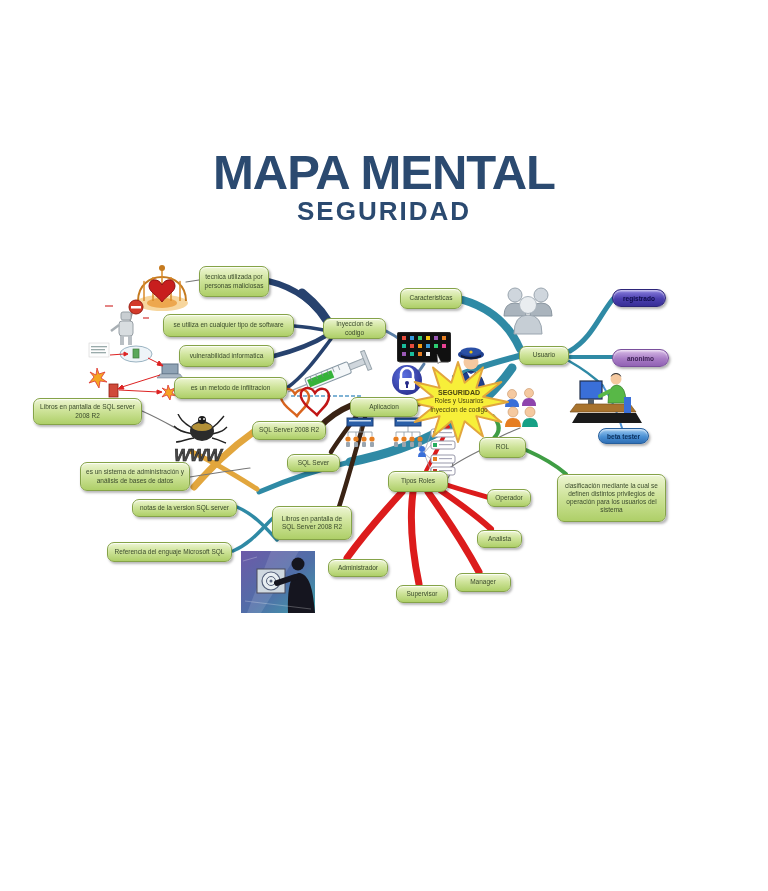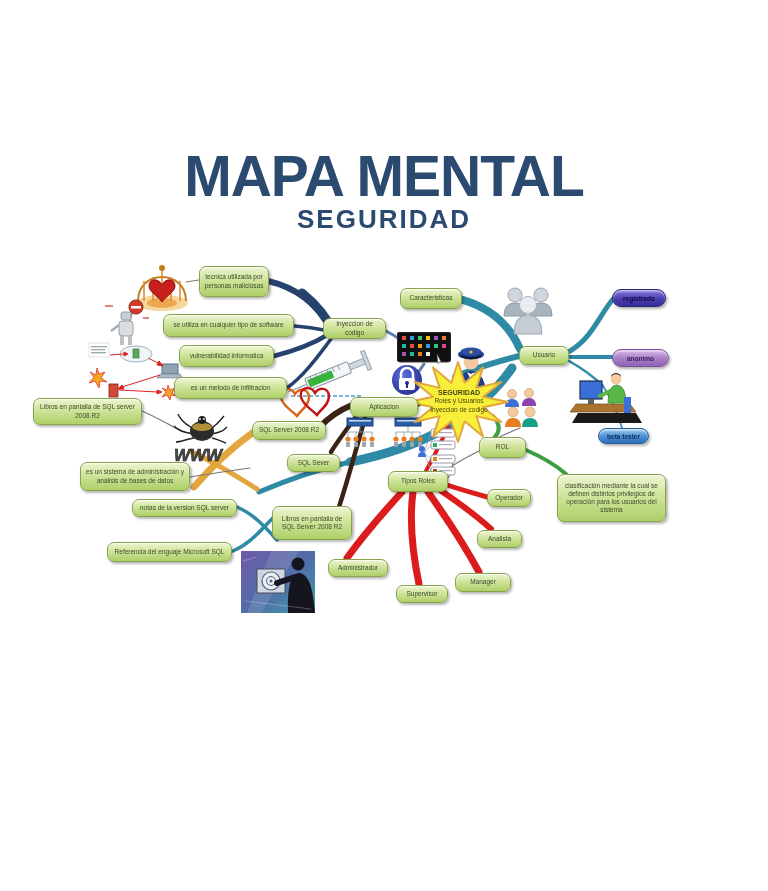--- a/index.html
+++ b/index.html
@@ -1,21 +1,21 @@
 <!DOCTYPE html>
 <html><head>
 <meta charset="utf-8">
 <style>
   html,body{margin:0;padding:0;background:#fff;}
   #canvas{position:relative;width:768px;height:891px;background:#ffffff;overflow:hidden;
           font-family:"Liberation Sans",sans-serif;margin:0 auto;}
   #curves{position:absolute;left:0;top:0;width:768px;height:891px;z-index:1;}
   .illus{position:absolute;z-index:2;}
   .title-wrap{position:absolute;left:0;top:148px;width:768px;text-align:center;z-index:3;}
-  .title-main{font-size:57px;font-weight:700;color:#2b4a70;letter-spacing:-1px;line-height:1;}
+  .title-main{font-size:49px;font-weight:700;color:#2b4a70;letter-spacing:-1px;line-height:1;}
   .title-sub{font-size:26px;font-weight:700;color:#2b4a70;letter-spacing:2px;line-height:1.15;}
   .node{position:absolute;z-index:3;display:flex;align-items:center;justify-content:center;
         text-align:center;font-size:6.5px;line-height:1.25;color:#3a4a2c;
         background:linear-gradient(180deg,#edf5d2 0%,#cfe49b 45%,#aecf68 100%);
         border:1px solid #85a348;border-radius:7px;
         box-shadow:1.5px 2px 2.5px rgba(0,0,0,.28), inset 0 1px 1px rgba(255,255,255,.85);
         padding:2px 3px;box-sizing:border-box;}
   .pill{position:absolute;z-index:3;display:flex;align-items:center;justify-content:center;
         text-align:center;font-size:6.5px;font-weight:bold;border-radius:10px;
         box-shadow:1.5px 2px 2.5px rgba(0,0,0,.3), inset 0 1.5px 1.5px rgba(255,255,255,.55);

